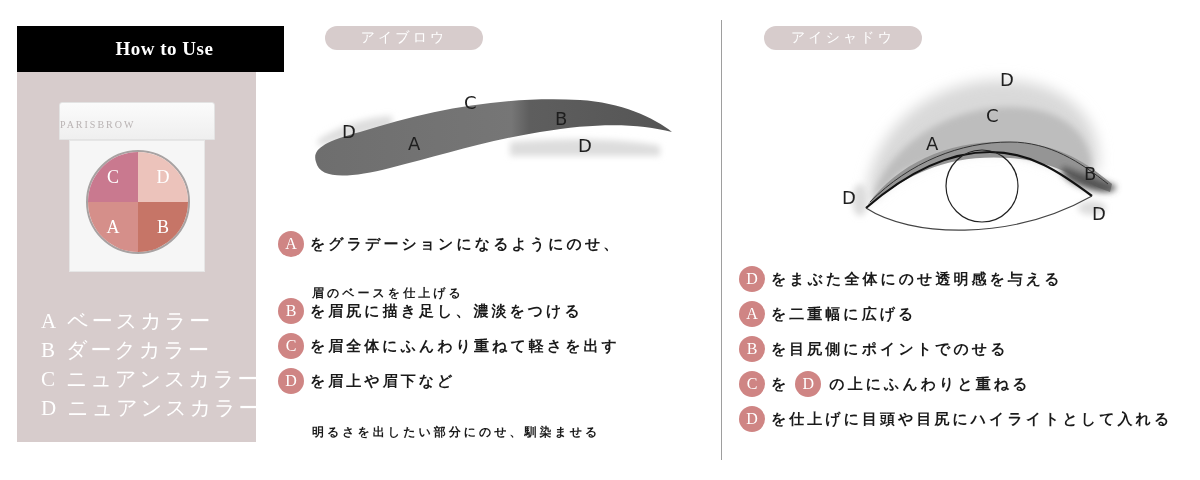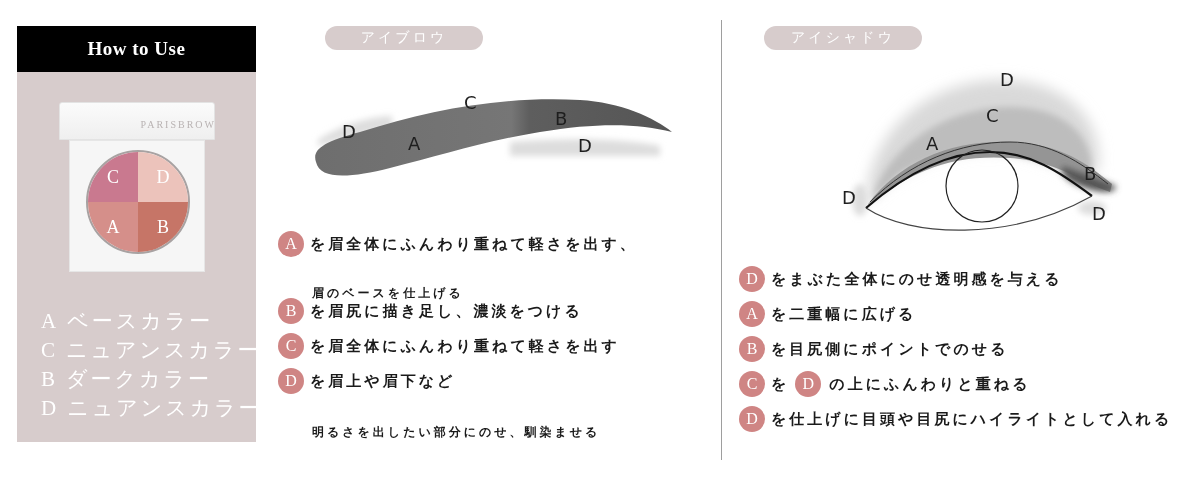--- a/index.html
+++ b/index.html
@@ -7,32 +7,32 @@
       width: 1200px; height: 480px; background: #ffffff; position: relative; overflow: hidden;
       font-family: "DejaVu Serif", "Liberation Serif", serif; color: #1a1a1a;
     }
     .panel {
       position: absolute; left: 17px; top: 26px; width: 239px; height: 416px;
       background: #d7cccc;
     }
     .panel-header {
       position: absolute; left: 0; top: 0; width: 239px; height: 46px; background: #000;
       color: #fff; font-family: "Liberation Serif", serif; font-weight: bold; font-size: 19px;
-      display: flex; align-items: center; justify-content: center; letter-spacing: 0.5px;
+      display: flex; align-items: center; justify-content: center; letter-spacing: 0.5px; padding-left: 28px;
     }
     .compact {
       position: absolute; left: 42px; top: 76px; width: 156px; height: 172px;
     }
     .compact-lid {
       position: absolute; left: 0; top: 0; width: 156px; height: 38px;
       background: linear-gradient(#fbfbfb, #efefef); border: 1px solid #e3e3e3; border-radius: 3px 3px 0 0;
       box-sizing: border-box;
     }
     .compact-brand {
-      position: absolute; left: 0; top: 16px; width: 156px; text-align: right;
+      position: absolute; left: 0; top: 16px; width: 156px; text-align: left;
       font-family: "Liberation Serif", serif; font-size: 10px; letter-spacing: 2px; color: #b9b3b3;
     }
     .compact-base {
       position: absolute; left: 10px; top: 38px; width: 136px; height: 132px;
       background: #f6f6f6; border: 1px solid #e6e6e6; box-sizing: border-box;
     }
     .pan {
       position: absolute; left: 27px; top: 48px; width: 104px; height: 104px; border-radius: 50%;
       overflow: hidden; border: 2px solid #a8a2a2; box-sizing: border-box;
     }
@@ -78,24 +78,24 @@
       <div class="quad q-d">D</div>
       <div class="quad q-a">A</div>
       <div class="quad q-b">B</div>
     </div>
   </div>
   <div class="legend">
     <div class="legend-row">
       <span class="k">A</span><span>ベースカラー</span>
     </div>
     <div class="legend-row">
+      <span class="k">B</span><span>ダークカラー</span>
+    </div>
+    <div class="legend-row">
       <span class="k">C</span><span>ニュアンスカラー</span>
-    </div>
-    <div class="legend-row">
-      <span class="k">B</span><span>ダークカラー</span>
     </div>
     <div class="legend-row">
       <span class="k">D</span><span>ニュアンスカラー</span>
     </div>
   </div>
 </div>
 
 <div class="pill" style="left:325px; top:26px;">アイブロウ</div>
 
 <svg class="diagram" style="left:300px; top:80px;" width="390" height="125" viewBox="0 0 390 125">
@@ -115,21 +115,21 @@
   <path d="M16 82 C 12 70, 22 62, 60 52 C 130 30, 200 16, 280 20 C 320 22, 355 38, 372 52 C 340 44, 300 42, 240 52 C 180 62, 140 76, 90 88 C 50 98, 20 100, 16 82 Z" fill="url(#browgrad)"></path>
   <text x="42" y="58">D</text>
   <text x="108" y="70">A</text>
   <text x="164" y="29">C</text>
   <text x="255" y="45">B</text>
   <text x="278" y="72">D</text>
 </svg>
 
 <div class="step" style="left:278px; top:231px;">
   <span class="badge">A</span>
-  <span>を眉全体にふんわり重ねて軽さを出す、</span>
+  <span>をグラデーションになるようにのせ、</span>
 </div>
 <div class="cont" style="left:312px; top:265px;">眉のベースを仕上げる</div>
 <div class="step" style="left:278px; top:298px;">
   <span class="badge">B</span>
   <span>を眉尻に描き足し、濃淡をつける</span>
 </div>
 <div class="step" style="left:278px; top:333px;">
   <span class="badge">C</span>
   <span>を眉全体にふんわり重ねて軽さを出す</span>
 </div>

